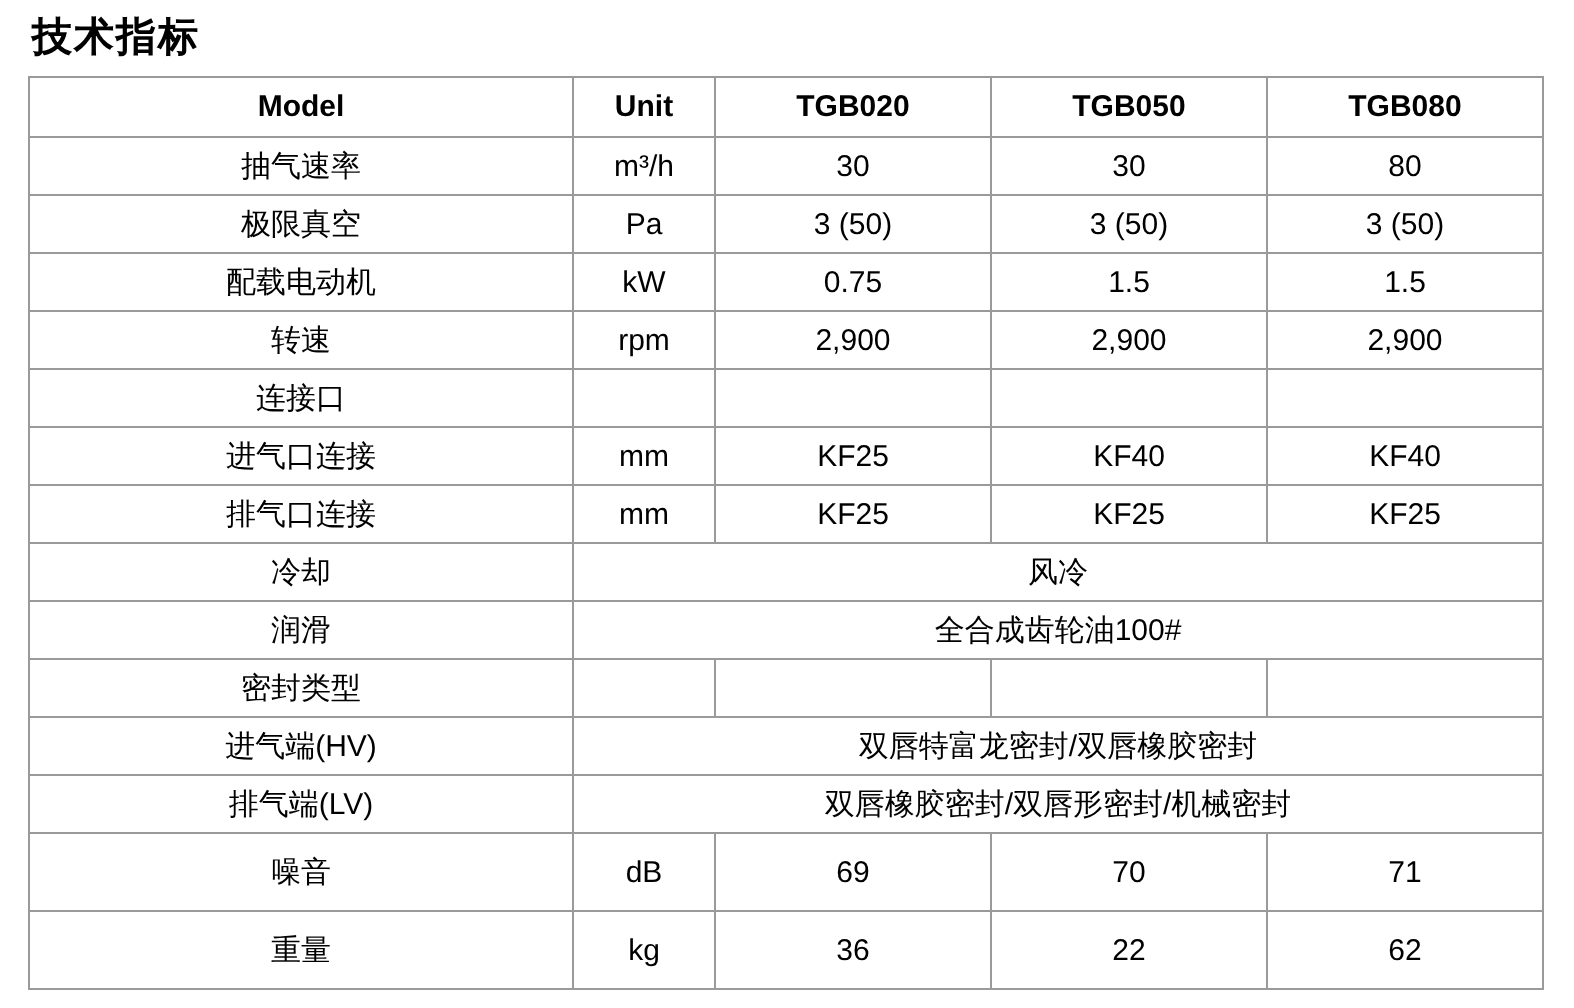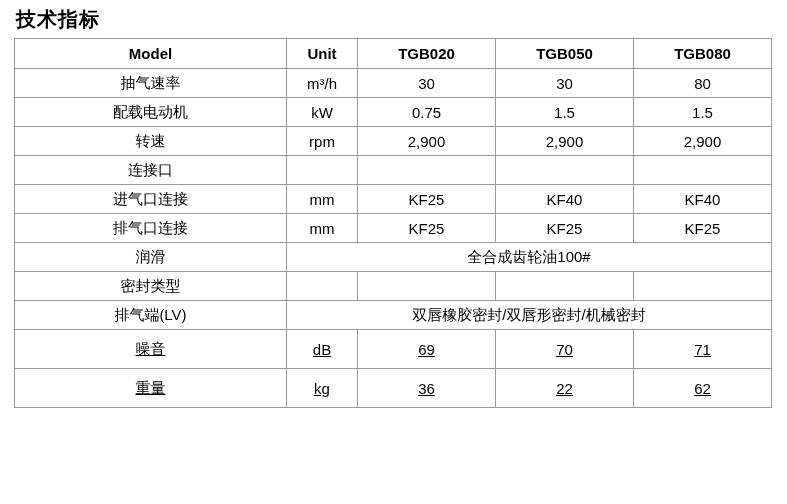--- a/index.html
+++ b/index.html
@@ -47,21 +47,21 @@
   .col-val   { width: 138px; }
   td.label, th.label {
     text-align: left;
     padding-left: 12px;
   }
   tr.header td, tr.header th {
     font-weight: bold;
     height: 29px;
     font-size: 15px;
   }
-  tr.tall td { height: 38px; text-decoration: underline; }
+  tr.tall td { height: 38px; }
   tr.section td { height: 28px; }
   .merged { text-align: center; }
 </style>
 </head>
 <body>
 
 <div class="page">
 
   <h1 class="doc-title">技术指标</h1>
 
@@ -83,20 +83,27 @@
       </tr>
 
       <tr>
         <td class="label">抽气速率</td>
         <td>m³/h</td>
         <td>30</td>
         <td>30</td>
         <td>80</td>
       </tr>
 
+      <tr>
+        <td class="label">极限真空</td>
+        <td>Pa</td>
+        <td>3 (50)</td>
+        <td>3 (50)</td>
+        <td>3 (50)</td>
+      </tr>
 
       <tr>
         <td class="label">配载电动机</td>
         <td>kW</td>
         <td>0.75</td>
         <td>1.5</td>
         <td>1.5</td>
       </tr>
 
       <tr>
@@ -124,34 +131,42 @@
       </tr>
 
       <tr>
         <td class="label">排气口连接</td>
         <td>mm</td>
         <td>KF25</td>
         <td>KF25</td>
         <td>KF25</td>
       </tr>
 
+      <tr>
+        <td class="label">冷却</td>
+        <td class="merged" colspan="4">风冷</td>
+      </tr>
 
       <tr>
         <td class="label">润滑</td>
         <td class="merged" colspan="4">全合成齿轮油100#</td>
       </tr>
 
       <tr class="section">
         <td class="label">密封类型</td>
         <td></td>
         <td></td>
         <td></td>
         <td></td>
       </tr>
 
+      <tr>
+        <td class="label">进气端(HV)</td>
+        <td class="merged" colspan="4">双唇特富龙密封/双唇橡胶密封</td>
+      </tr>
 
       <tr>
         <td class="label">排气端(LV)</td>
         <td class="merged" colspan="4">双唇橡胶密封/双唇形密封/机械密封</td>
       </tr>
 
       <tr class="tall">
         <td class="label">噪音</td>
         <td>dB</td>
         <td>69</td>

